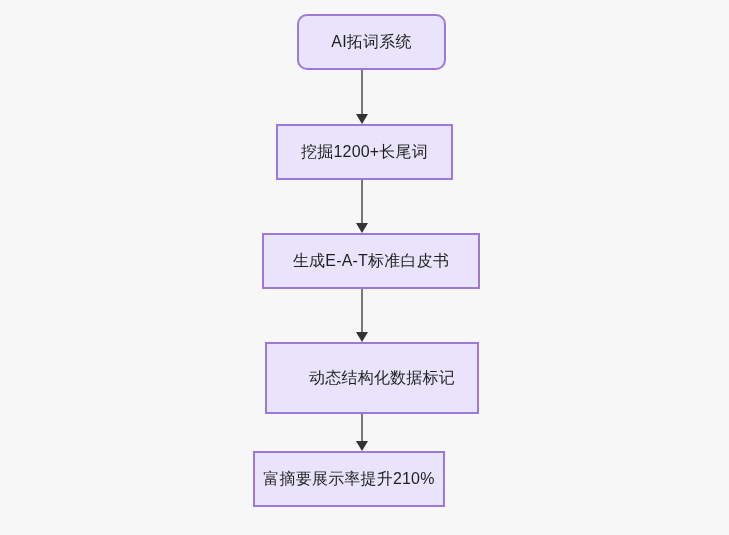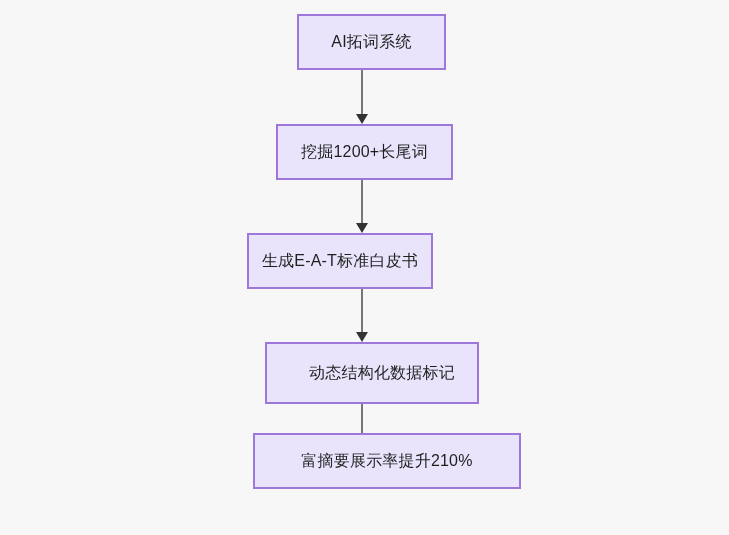--- a/index.html
+++ b/index.html
@@ -75,33 +75,33 @@
     </svg>
   </div>
 
   <div class="connector" style="left:352px; top:398px; height:53px;">
     <svg width="20" height="53" viewBox="0 0 20 53" xmlns="http://www.w3.org/2000/svg">
       <line x1="10" y1="0" x2="10" y2="45" stroke="#777777" stroke-width="2"></line>
       <polygon points="4,43 16,43 10,53" fill="#333333"></polygon>
     </svg>
   </div>
 
-  <div class="node" style="left:297px; top:14px; width:149px; height:56px;">
+  <div class="node" style="left:297px; top:14px; width:149px; height:56px;border-radius:10px;">
     <span class="node-label">AI拓词系统</span>
   </div>
 
   <div class="node" style="left:276px; top:124px; width:177px; height:56px;">
     <span class="node-label">挖掘1200+长尾词</span>
   </div>
 
-  <div class="node" style="left:247px; top:233px; width:186px; height:56px;text-align:right;">
+  <div class="node" style="left:262px; top:233px; width:218px; height:56px;text-align:right;">
     <span class="node-label">生成E-A-T标准白皮书</span>
   </div>
 
-  <div class="node" style="left:265px; top:342px; width:214px; height:62px;padding-left:20px;">
+  <div class="node" style="left:265px; top:342px; width:214px; height:72px;padding-left:20px;">
     <span class="node-label">动态结构化数据标记</span>
   </div>
 
-  <div class="node" style="left:253px; top:433px; width:268px; height:56px;text-align:right;">
+  <div class="node" style="left:253px; top:451px; width:192px; height:56px;text-align:right;">
     <span class="node-label">富摘要展示率提升210%</span>
   </div>
 
 </div>
 
 </body></html>

